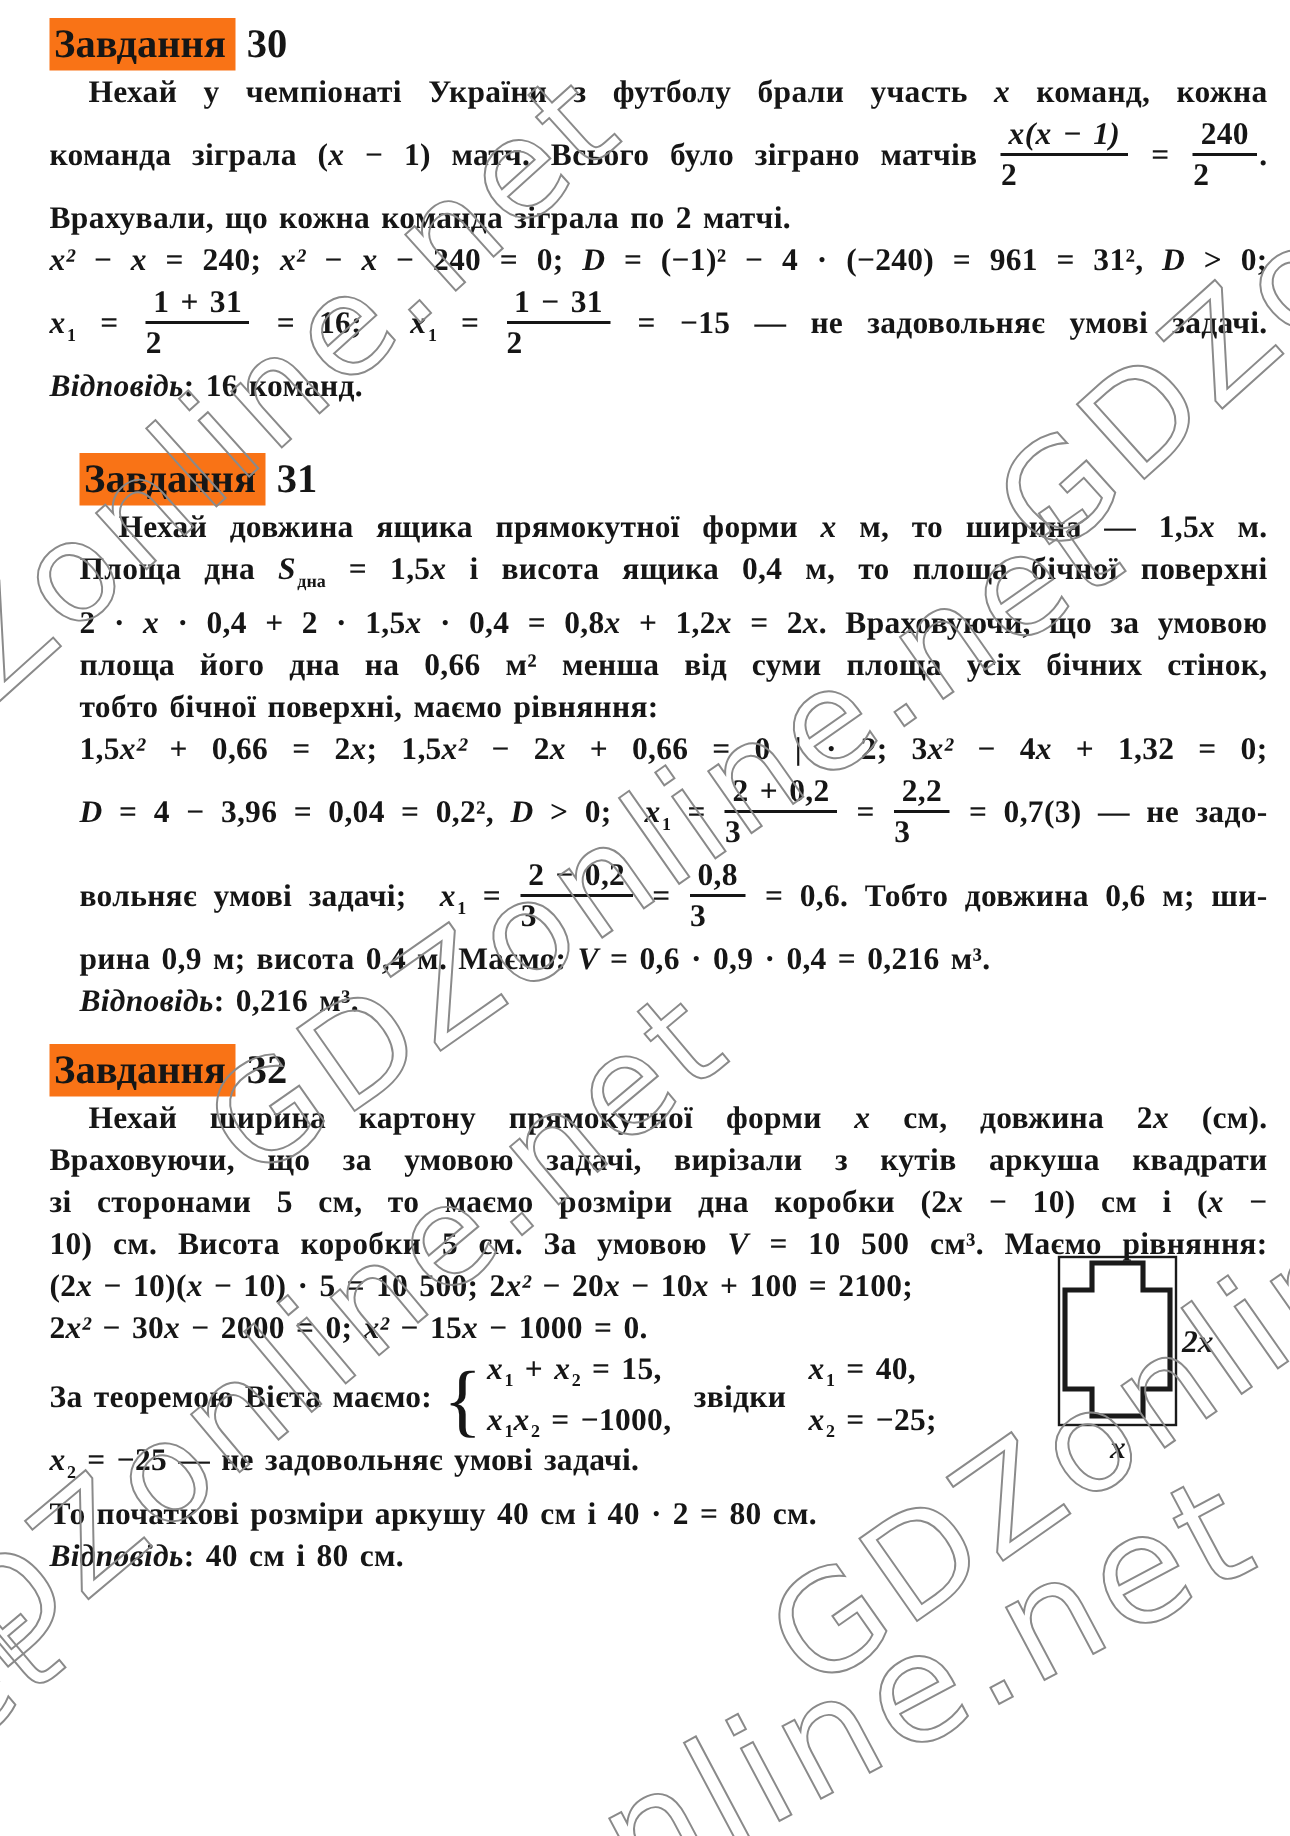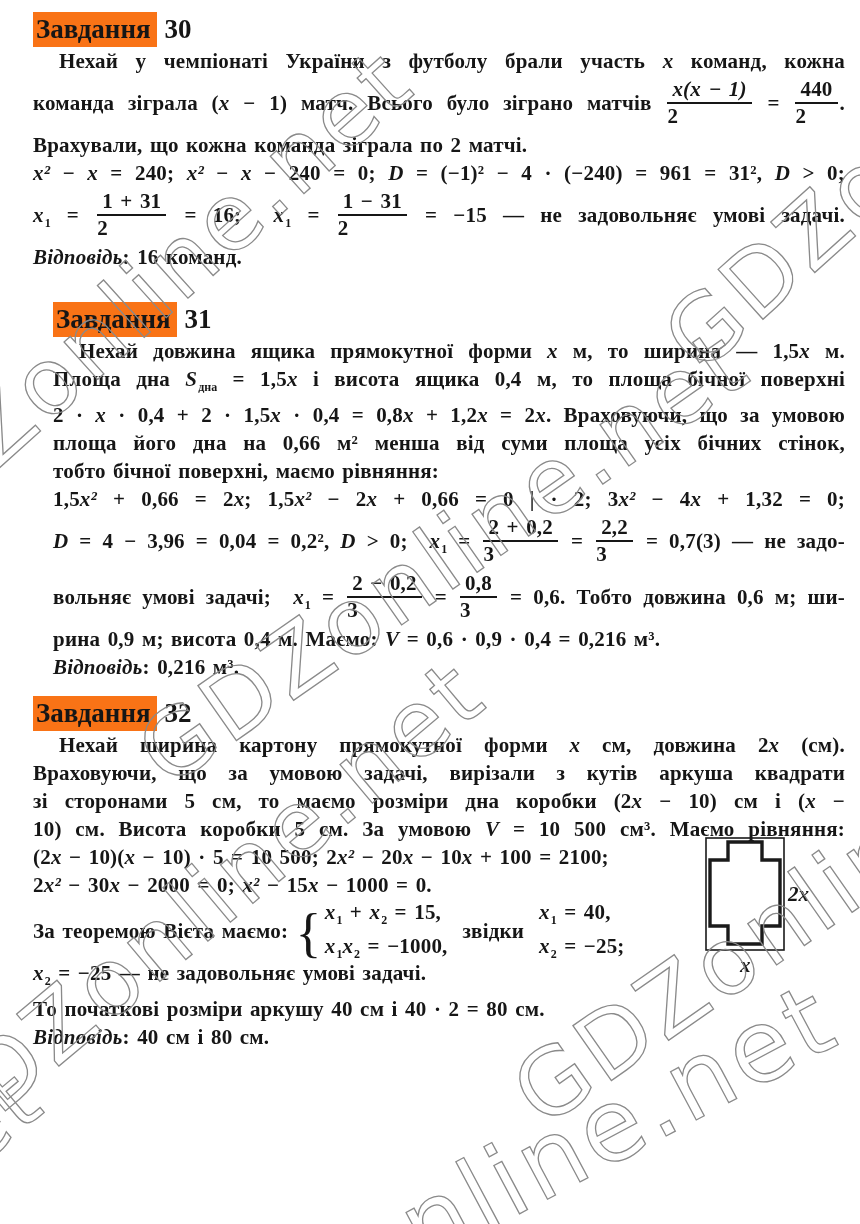--- a/index.html
+++ b/index.html
@@ -68,21 +68,21 @@
   <div class="wm wm-5">GDZonline.net</div>
   <div class="wm wm-6">GDZonline.net</div>
   <div class="wm wm-7">et</div>
 
   <main class="content">
 
     <section class="sec sec-30">
       <h2 class="heading"><span class="hl">Завдання</span><span class="hnum">30</span></h2>
       <div class="lines">
           <div class="line j ind">Нехай у чемпіонаті України з футболу брали участь <span class="it">x</span> команд, кожна</div>
-          <div class="line j fr">команда зіграла (<span class="it">x</span> − 1) матч. Всього було зіграно матчів <span class="frac"><span class="n it">x(x − 1)</span><span class="d">2</span></span> = <span class="frac"><span class="n">440</span><span class="d">2</span></span>.</div>
+          <div class="line j fr">команда зіграла (<span class="it">x</span> − 1) матч. Всього було зіграно матчів <span class="frac"><span class="n it">x(x − 1)</span><span class="d">2</span></span> = <span class="frac"><span class="n">240</span><span class="d">2</span></span>.</div>
           <div class="line ">Врахували, що кожна команда зіграла по 2 матчі.</div>
           <div class="line j"><span class="it">x²</span> − <span class="it">x</span> = 240; <span class="it">x²</span> − <span class="it">x</span> − 240 = 0; <span class="it">D</span> = (−1)² − 4 · (−240) = 961 = 31², <span class="it">D</span> &gt; 0;</div>
           <div class="line j fr"><span class="it">x</span><span class="sb">1</span> = <span class="frac"><span class="n">1 + 31</span><span class="d">2</span></span> = 16;&nbsp; <span class="it">x</span><span class="sb">1</span> = <span class="frac"><span class="n">1 − 31</span><span class="d">2</span></span> = −15 — не задовольняє умові задачі.</div>
           <div class="line "><span class="bi">Відповідь</span>: 16 команд.</div>
         </div>
     </section>
 
     <section class="sec sec-31">
       <h2 class="heading"><span class="hl">Завдання</span><span class="hnum">31</span></h2>
       <div class="lines">

